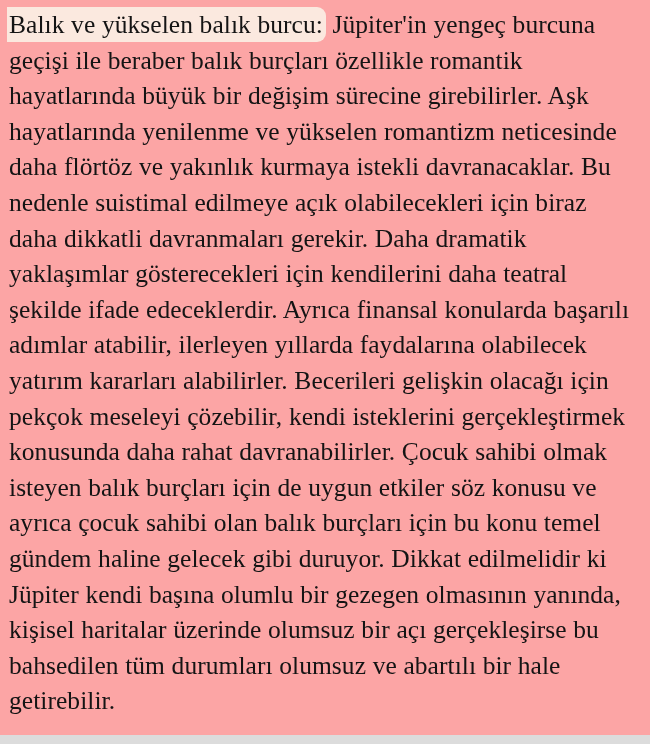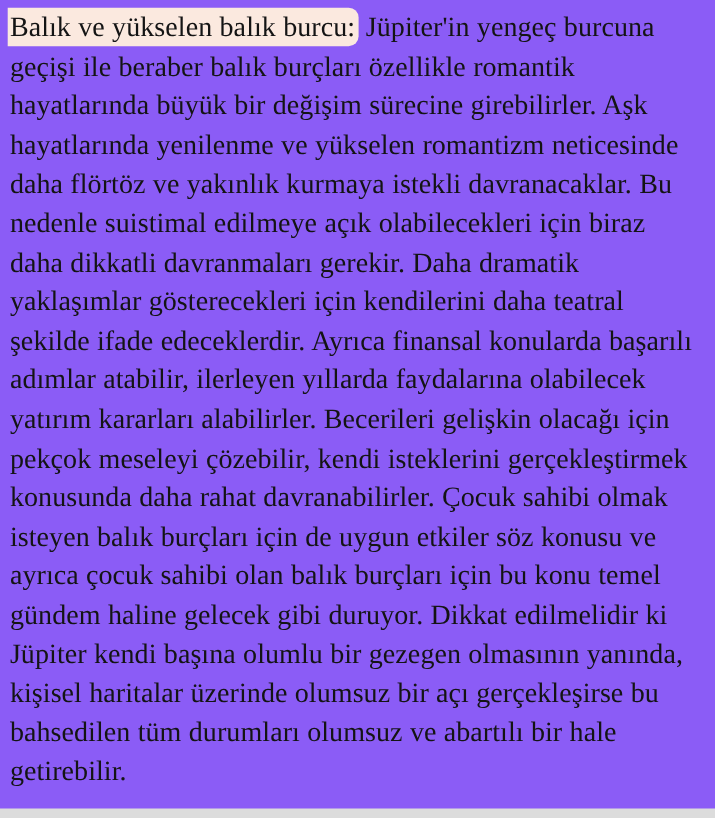--- a/index.html
+++ b/index.html
@@ -12,21 +12,21 @@
 
   body {
     font-family: "Liberation Serif", "DejaVu Serif", serif;
     overflow: hidden;
     position: relative;
   }
 
   #article-card {
     width: 650px;
     height: 744px;
-    background: #8b5cf6;
+    background: #fca5a5;
     position: relative;
     display: flex;
     flex-direction: column;
   }
 
   #article-body {
     flex: 1 1 auto;
     padding: 7px 14px 0 9px;
   }
 

